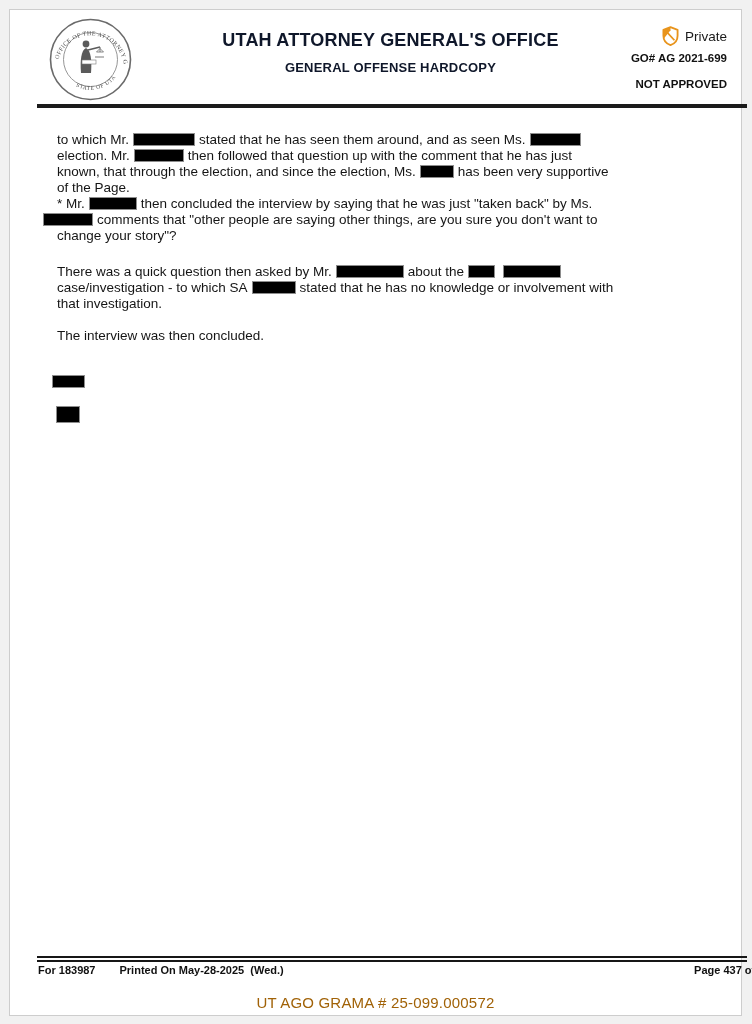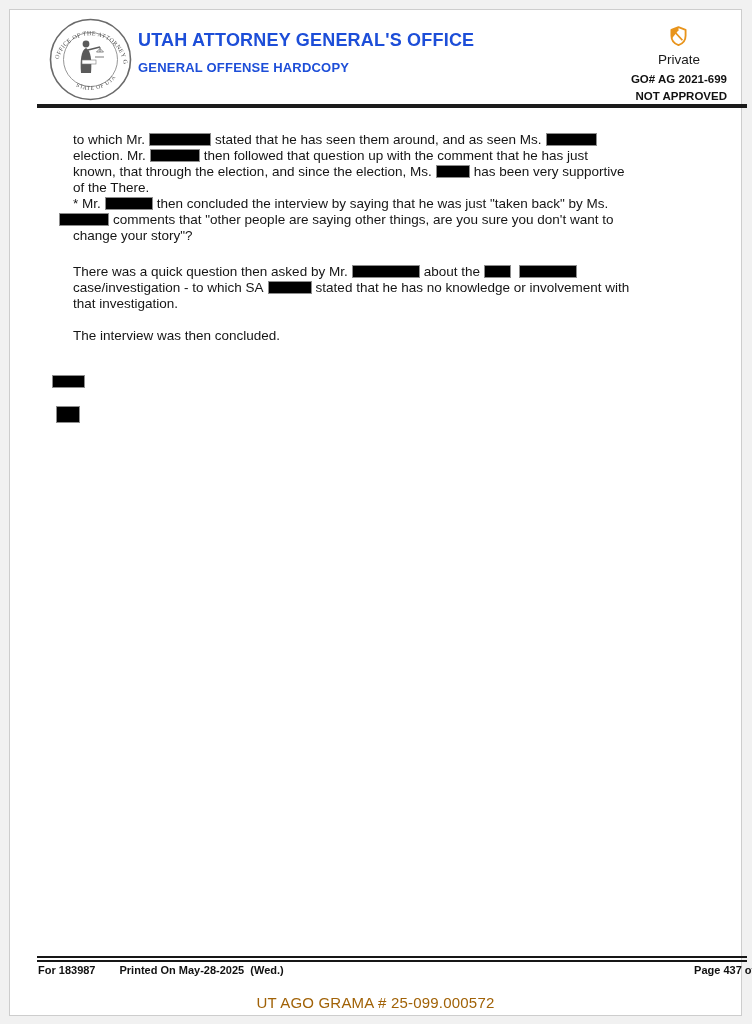--- a/index.html
+++ b/index.html
@@ -6,39 +6,39 @@
   html, body { width: 752px; height: 1024px; }
   body { font-family: "Liberation Sans", "DejaVu Sans", sans-serif; background: #f4f4f4; }
   .frame { position: relative; width: 752px; height: 1024px; background: #f1f1f1; overflow: hidden; }
   .page {
     position: absolute; left: 9px; top: 9px; width: 733px; height: 1007px;
     background: #ffffff; border: 1px solid #cdcdcd;
   }
   
   .seal { position: absolute; left: 38px; top: 7px; width: 85px; height: 85px; }
   .header-center {
-    position: absolute; left: 128px; top: 20px; width: 505px; text-align: left; color: #1d4ed8;
+    position: absolute; left: 128px; top: 20px; width: 505px; text-align: center; color: #0f172a;
   }
   .doc-title { font-size: 18px; font-weight: bold; letter-spacing: 0.2px; }
   .doc-subtitle { font-size: 13px; font-weight: bold; margin-top: 9px; letter-spacing: 0.2px; }
   .doc-tagline { font-size: 11.5px; font-weight: bold; margin-top: 7px; }
   .header-right { position: absolute; right: 14px; top: 16px; text-align: right; color: #111; }
-  .private-row { display: flex; align-items: center; justify-content: flex-end; gap: 6px; flex-direction: column; }
+  .private-row { display: flex; align-items: center; justify-content: flex-end; gap: 6px; }
   .private-label { font-size: 13.5px; color: #1a1a1a; }
   .go-number { font-size: 11.5px; font-weight: bold; margin-top: 6px; white-space: pre; }
-  .approval { font-size: 11.5px; font-weight: bold; margin-top: 5px; }
+  .approval { font-size: 11.5px; font-weight: bold; margin-top: 14px; }
   .header-rule { position: absolute; left: 27px; top: 94px; width: 710px; height: 4px; background: #1b1b1b; }
   
   .doc-body {
     position: absolute; left: 47px; top: 122px; width: 662px;
     font-size: 13.5px; line-height: 16px; color: #151515;
   }
   .para { margin: 0 0 20px 0; }
   .para.tight { margin-bottom: 16px; }
-  .bl { height: 16px; white-space: pre; margin-left: 16px; }
+  .bl { height: 16px; white-space: pre; }
   .redact {
     display: inline-block; height: 13px; background: #000;
     border: 1px solid #8d8d8d; vertical-align: -2px; margin: 0 4px;
   }
   .redact.outdent { margin-left: -14px; }
   .w27{width:27px}.w34{width:34px}.w42{width:42px}.w44{width:44px}.w48{width:48px}
   .w50{width:50px}.w51{width:51px}.w58{width:58px}.w62{width:62px}.w68{width:68px}
   .redact-block { position: absolute; background: #000; border: 1px solid #8d8d8d; }
   .rb1 { left: 42px; top: 365px; width: 33px; height: 13px; }
   .rb2 { left: 46px; top: 396px; width: 24px; height: 17px; }
@@ -107,21 +107,21 @@
       <div class="approval">NOT APPROVED</div>
     </div>
 
     <div class="header-rule"></div>
 
     <div class="doc-body">
       <div class="para">
         <div class="bl"><span>to which Mr.</span><span class="redact w62"></span><span>stated that he has seen them around, and as seen Ms.</span><span class="redact w51"></span></div>
         <div class="bl"><span>election. Mr.</span><span class="redact w50"></span><span>then followed that question up with the comment that he has just</span></div>
         <div class="bl"><span>known, that through the election, and since the election, Ms.</span><span class="redact w34"></span><span>has been very supportive</span></div>
-        <div class="bl"><span>of the There.</span></div>
+        <div class="bl"><span>of the Page.</span></div>
         <div class="bl"><span>* Mr.</span><span class="redact w48"></span><span>then concluded the interview by saying that he was just "taken back" by Ms.</span></div>
         <div class="bl"><span class="redact w50 outdent"></span><span>comments that "other people are saying other things, are you sure you don't want to</span></div>
         <div class="bl"><span>change your story"?</span></div>
       </div>
 
       <div class="para tight">
         <div class="bl"><span>There was a quick question then asked by Mr.</span><span class="redact w68"></span><span>about the</span><span class="redact w27"></span><span class="redact w58"></span></div>
         <div class="bl"><span>case/investigation - to which SA</span><span class="redact w44"></span><span>stated that he has no knowledge or involvement with</span></div>
         <div class="bl"><span>that investigation.</span></div>
       </div>

